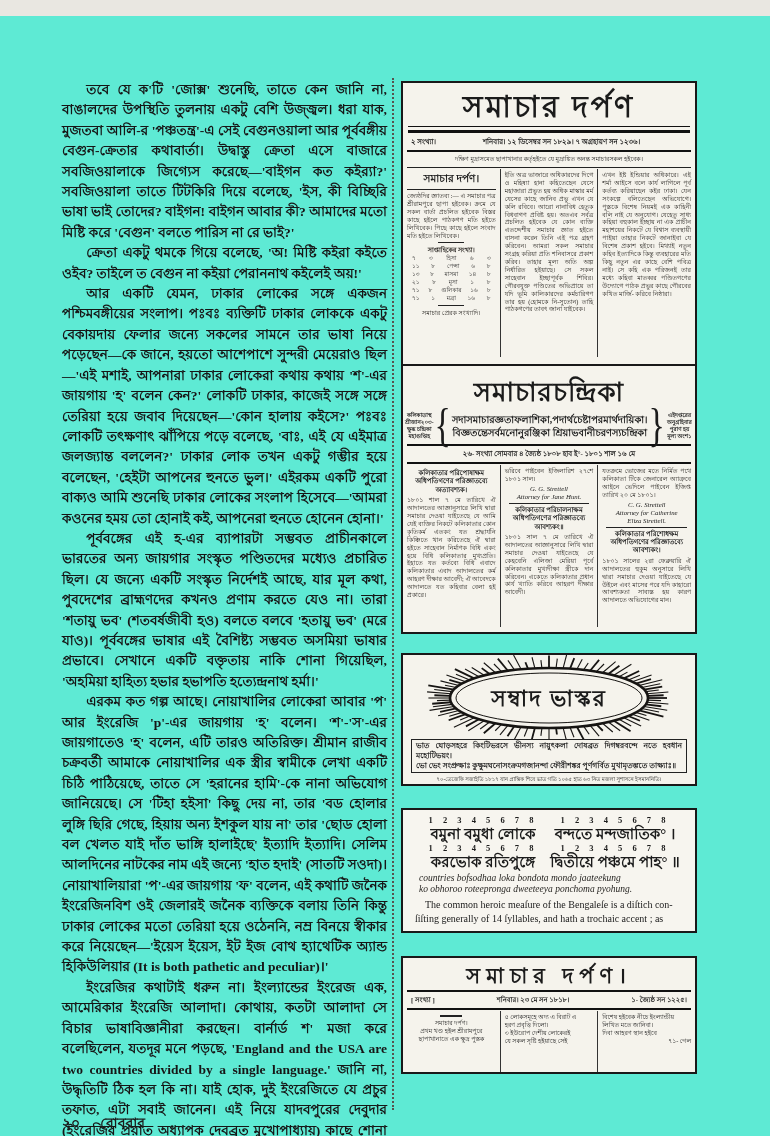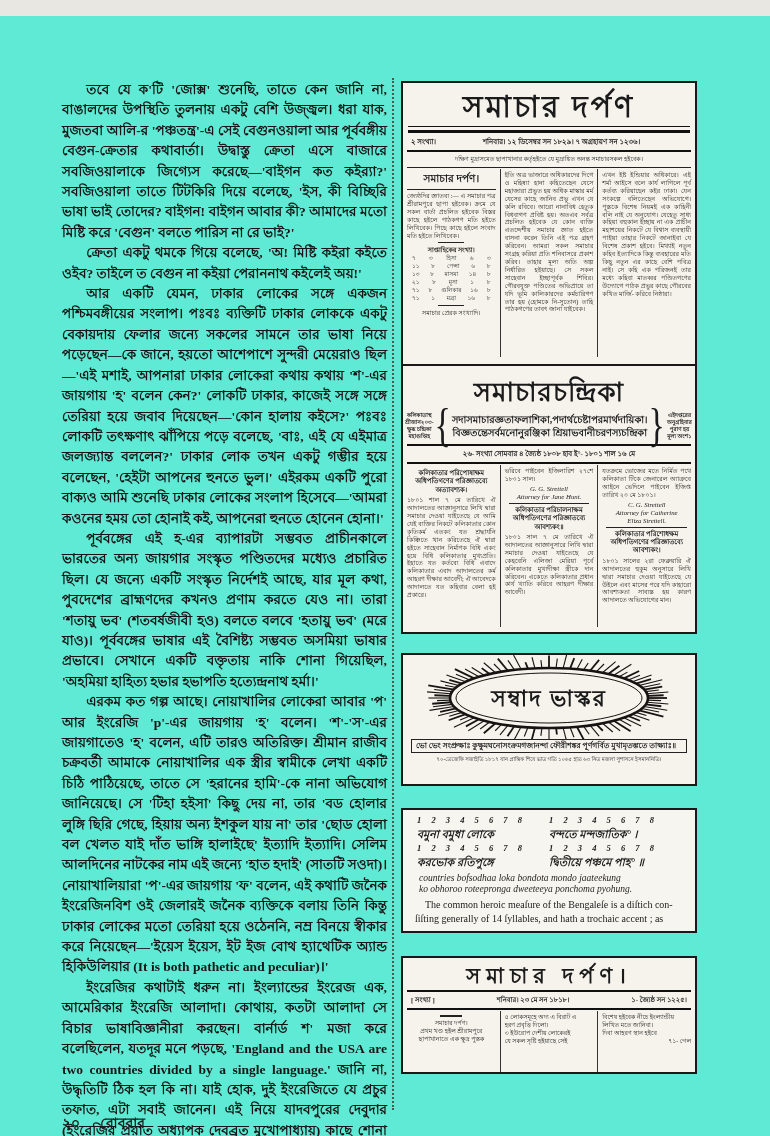--- a/index.html
+++ b/index.html
@@ -50,23 +50,23 @@
   .sunwrap{position:relative;height:84px;}
   .sunwrap svg{position:absolute;left:50%;top:0;transform:translateX(-50%);}
   .bhaskar-title{position:absolute;left:0;right:0;top:26px;text-align:center;font-size:22px;
                  font-weight:700;letter-spacing:2px;}
   .verse-box{border:1.5px solid #222;margin:0 8px;padding:1px 4px;font-size:7.6px;font-weight:700;
              line-height:10px;text-align:justify;}
   .verse-foot{font-size:5.4px;text-align:center;padding:3px 6px 0;}
   
   .c4{top:792px;height:125px;background:#f7f5ef;}
   .metre-row{display:flex;padding:0 14px;}
-  .metre-row span{flex:1;font-style:italic;}
+  .metre-row span{flex:1;text-align:center;}
   .nums span{font-size:8.5px;letter-spacing:4px;font-weight:600;}
-  .verse span{font-size:11px;font-weight:700;line-height:18px;}
+  .verse span{font-size:15px;font-weight:700;line-height:18px;}
   .roman{font-size:9.5px;font-style:italic;padding:1.5px 16px 0;color:#211f1c;}
   .old-english{font-size:10px;line-height:13.5px;margin:4px 12px 0;text-align:justify;text-indent:10px;}
   
   .c5{top:940px;height:118px;}
   .mast5{font-size:21px;font-weight:700;text-align:center;letter-spacing:6px;padding-top:5px;line-height:26px;}
   .c5 .dateline{font-size:6.8px;}
   .c5 .cols3{height:64px;}
   .line5{font-size:6.2px;line-height:8px;}
   .c5 .ncol .squig{width:22px;border-top:2px solid #222;margin:2px auto 2px;}
 </style>
@@ -319,20 +319,21 @@
           <line x1="229.98980438783525" y1="34.54802329475711" x2="248.2201708865107" y2="31.603918075764163" stroke="#161412" stroke-width="1.8"></line>
           <line x1="231.73753973114478" y1="36.62304131341068" x2="244.7335930485612" y2="35.068126220330655" stroke="#161412" stroke-width="1.1"></line>
           <line x1="232.99232274621232" y1="38.73055485180144" x2="254.3724658908405" y2="37.03985457311481" stroke="#161412" stroke-width="1.1"></line>
           <line x1="233.74775934641508" y1="40.85982450402301" x2="249.60724796871813" y2="40.23596334694572" stroke="#161412" stroke-width="1.8"></line>
           <ellipse cx="135" cy="43" rx="99" ry="30" fill="#f5f3ec" stroke="#161412" stroke-width="2.6"></ellipse>
           <ellipse cx="135" cy="43" rx="93" ry="25" fill="none" stroke="#161412" stroke-width="1"></ellipse>
         </svg>
       <div class="bhaskar-title">সম্বাদ ভাস্কর</div>
     </div>
     <div class="verse-box">
+      <div>ভাত ঘোড়সহরে কিংটিভরসে ভীনস্য নায়ুৎকলা দোষব্রত দিগম্বরবন্দে নতে হবধান মহোটিভয়ং।</div>
       <div>ভো ভেং সংপ্রুক্ষাঃ কুক্ষুমঘনোসংক্রমগজানন্দা ফৌরীশঙ্কর পূর্ণগর্বিত মুখামৃতম্ভতে তাক্ষ্যাঃ॥</div>
     </div>
     <div class="verse-foot">৭০-তেজেকি সজাইতি  ১৮১৭ যান প্রান্তিক শিবে ভাত গতি ১০৬৫ হাত ৬৩ নিত মজলা সুশাসনে ইসমাননিতি।</div>
   </div>
 
   <div class="clip c4">
     <div style="height:5px"></div>
     <div class="metre-row nums">
       <span>1 2 3  4 5 6  7  8</span>
         <span>1 2 3  4 5 6  7 8</span>

